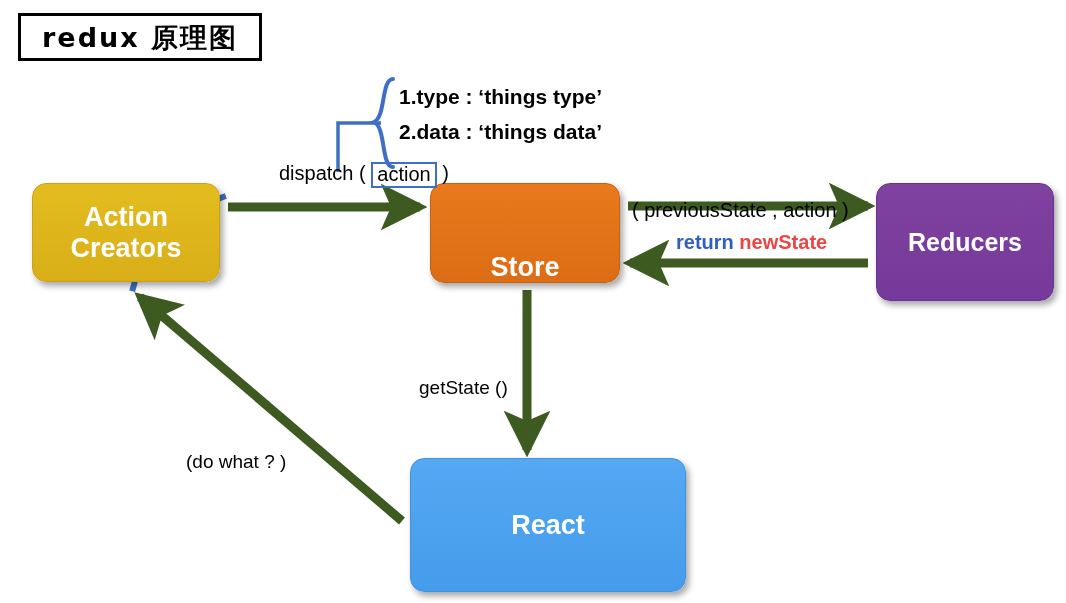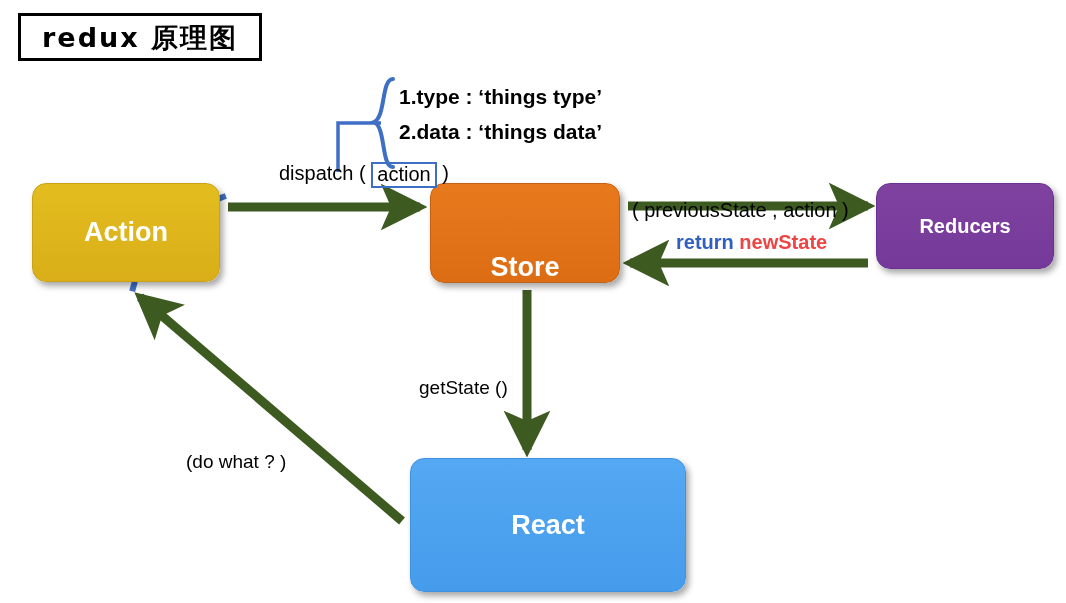--- a/index.html
+++ b/index.html
@@ -76,24 +76,24 @@
     width: 190px; height: 100px;
     background: #e3741a;
     background: linear-gradient(180deg,#e8791c 0%,#dd6d14 100%);
     font-size: 27px;
     border: 1px solid #c46214;
     justify-content: flex-end;
     padding-bottom: 0;
   }
   #node-reducers {
     left: 876px; top: 183px;
-    width: 178px; height: 86px;
+    width: 178px; height: 118px;
     background: #7b3ea3;
     background: linear-gradient(180deg,#80429f 0%,#74399a 100%);
-    font-size: 20px;
+    font-size: 25px;
     border: 1px solid #6a3290;
   }
   #node-react-component {
     left: 410px; top: 458px;
     width: 276px; height: 134px;
     background: #4ea3ef;
     background: linear-gradient(180deg,#55a8f2 0%,#459ceb 100%);
     font-size: 27px;
     border: 1px solid #3f92e0;
   }
@@ -164,20 +164,21 @@
     <line x1="444" y1="200" x2="608" y2="200" stroke="#000000" stroke-width="9" stroke-dasharray="22 13" stroke-linecap="butt"></line>
   </g>
 </svg>
 
 <div class="title-box">
   <span class="title-text">redux 原理图</span>
 </div>
 
 <div class="node" id="node-action-creators">
   <span class="node-line">Action</span>
+  <span class="node-line">Creators</span>
 </div>
 
 <div class="node" id="node-store">
   <span class="node-line">Store</span>
 </div>
 
 <div class="node" id="node-reducers">
   <span class="node-line">Reducers</span>
 </div>
 

